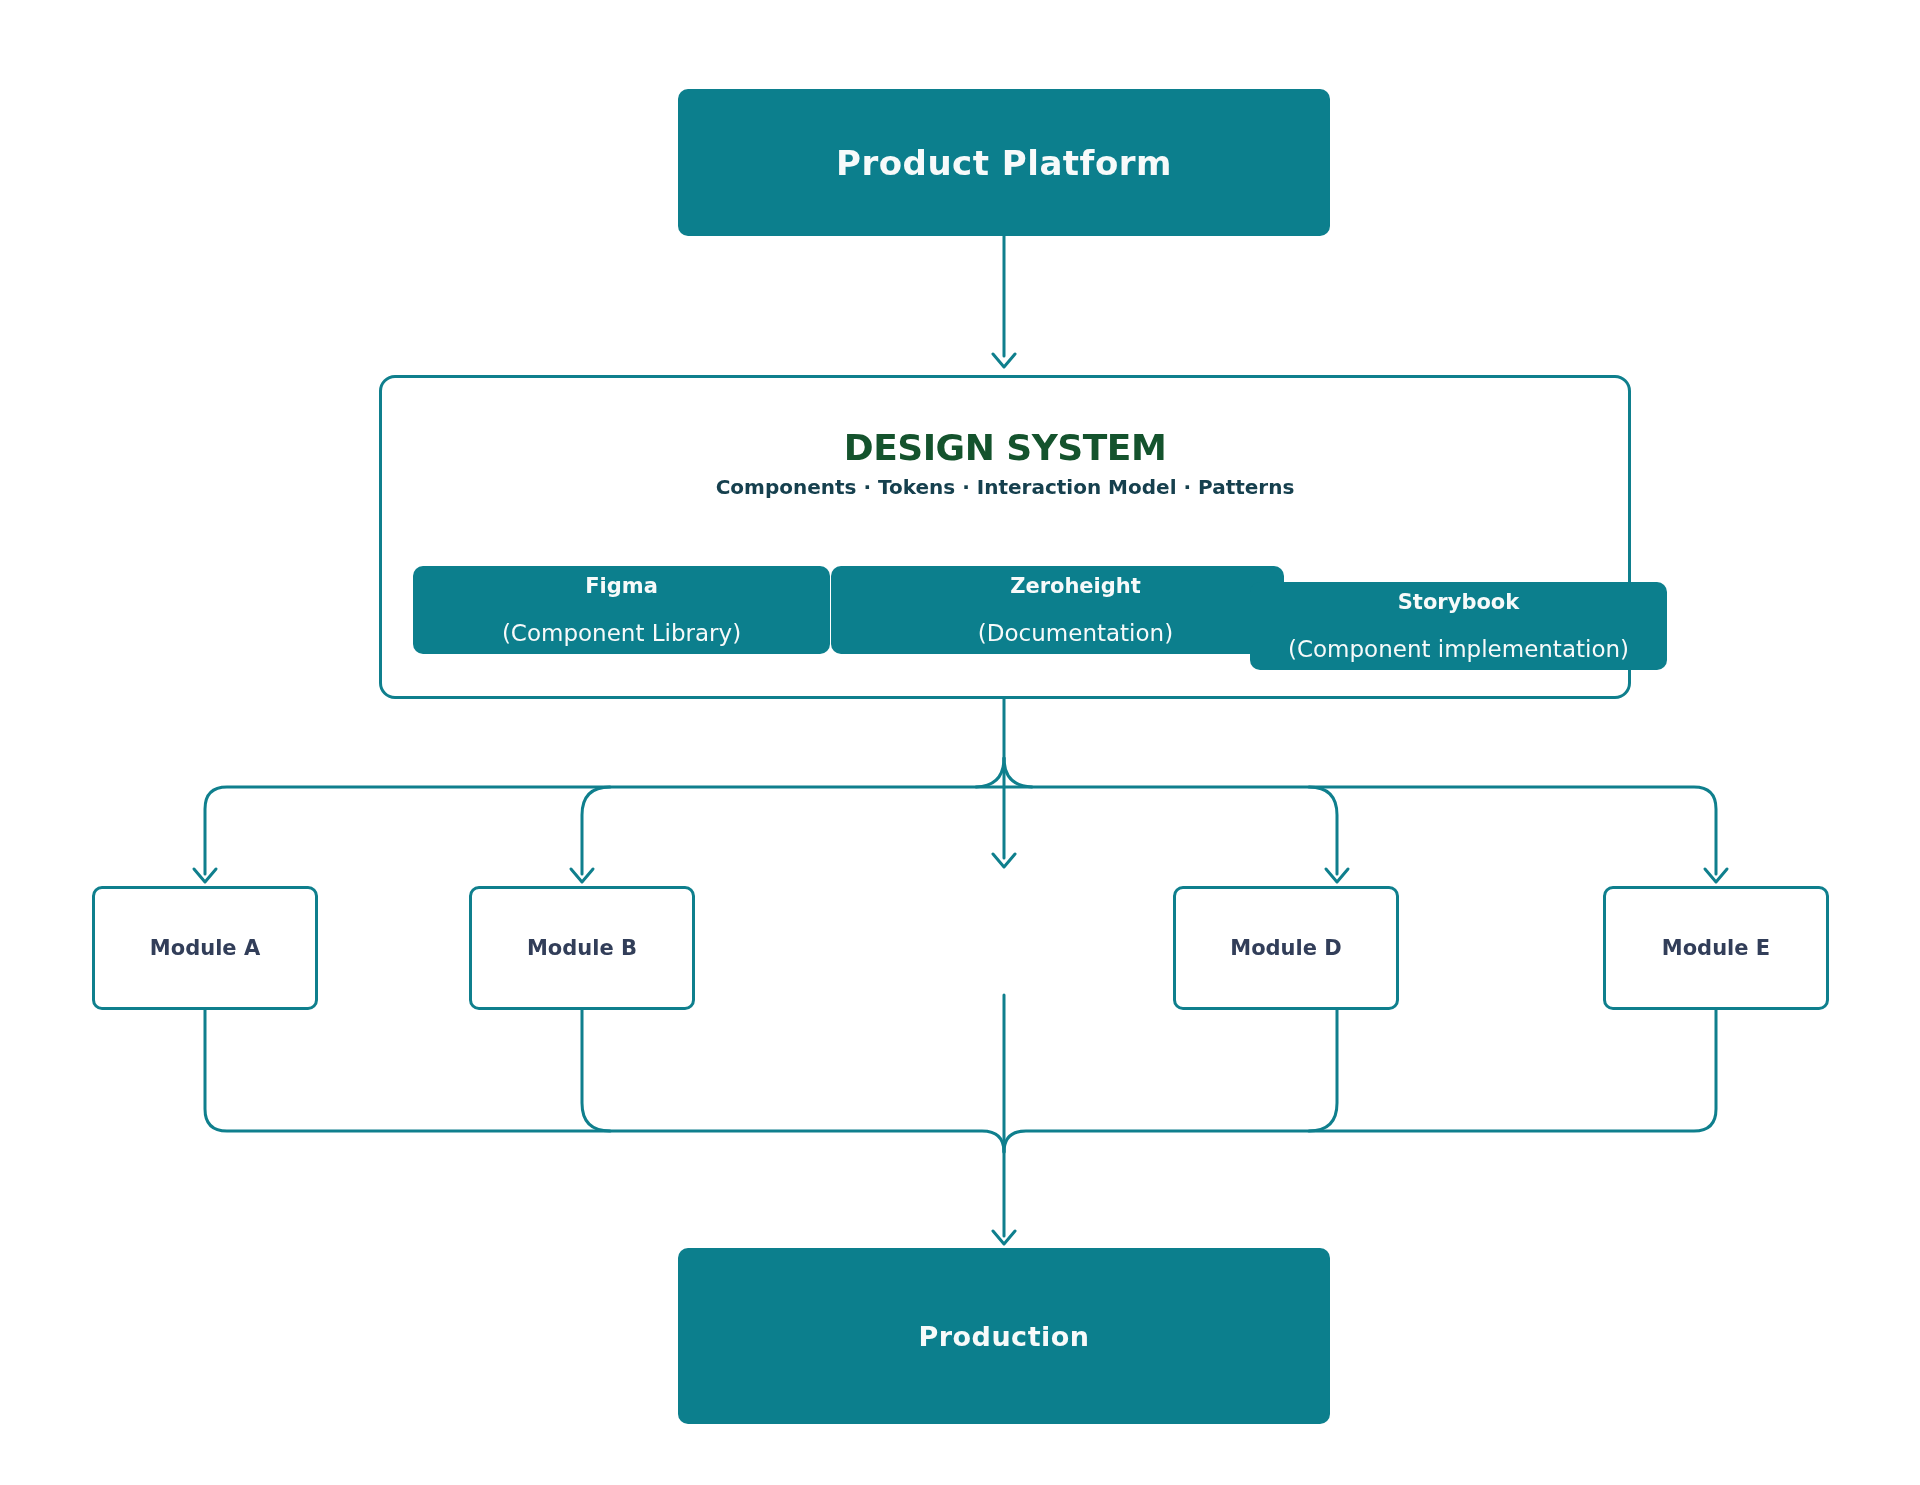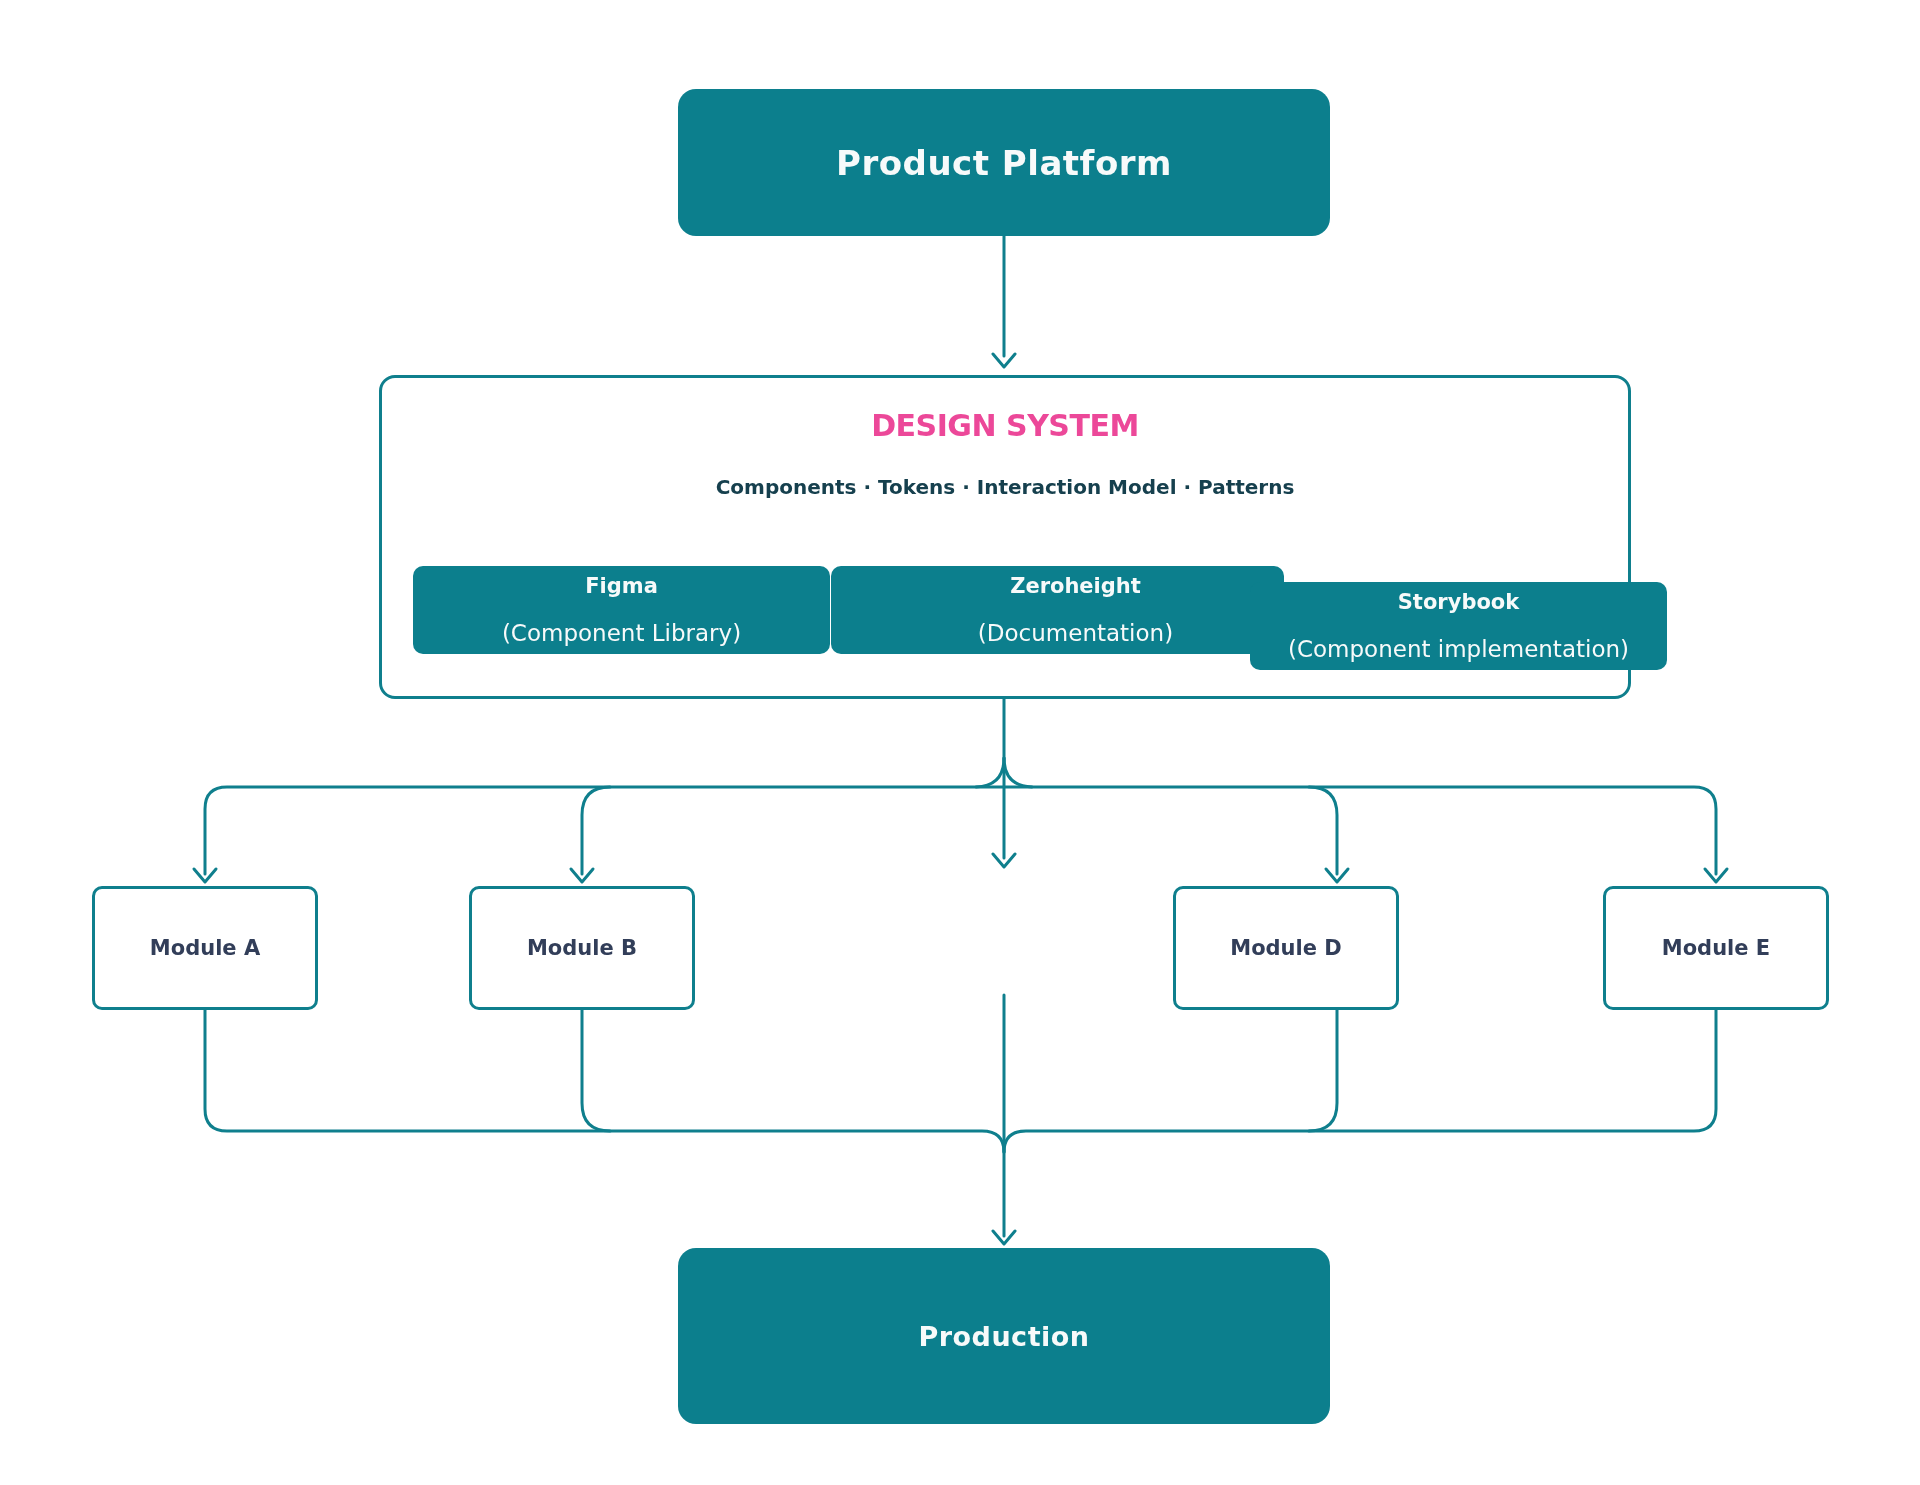--- a/index.html
+++ b/index.html
@@ -8,33 +8,33 @@
     width:1920px;height:1485px;
     background:#ffffff;
     font-family:"DejaVu Sans","Liberation Sans",sans-serif;
     overflow:hidden;
   }
   .connector-layer{position:absolute;left:0;top:0;width:1920px;height:1485px;}
   .node{position:absolute;display:flex;align-items:center;justify-content:center;box-sizing:border-box;text-align:center;}
   .filled{
     background:#0C7F8D;
     color:#F7FAFA;
-    border-radius:18px;
+    border-radius:10px;
   }
   .node-product{left:678px;top:89px;width:652px;height:147px;font-size:34px;font-weight:bold;letter-spacing:0.5px;}
   .node-production{left:678px;top:1248px;width:652px;height:176px;font-size:27px;font-weight:bold;letter-spacing:0.5px;}
   .ds-container{
     position:absolute;left:379px;top:375px;width:1252px;height:324px;
     box-sizing:border-box;
     border:3px solid #0F7F8D;border-radius:16px;background:#ffffff;
   }
   .ds-heading{
-    position:absolute;left:0;right:0;top:30px;
-    text-align:center;font-size:30px;font-weight:bold;letter-spacing:-0.5px;
-    color:#ec4899;
+    position:absolute;left:0;right:0;top:49px;
+    text-align:center;font-size:36px;font-weight:bold;letter-spacing:-0.5px;
+    color:#14532d;
   }
   .ds-subtitle{
     position:absolute;left:0;right:0;top:97px;
     text-align:center;font-size:20px;font-weight:bold;
     color:#16404E;
   }
   .tool{
     position:absolute;top:188px;width:417px;height:88px;
     background:#0C7F8D;border-radius:10px;color:#F7FAFA;
     display:flex;flex-direction:column;align-items:center;justify-content:center;

